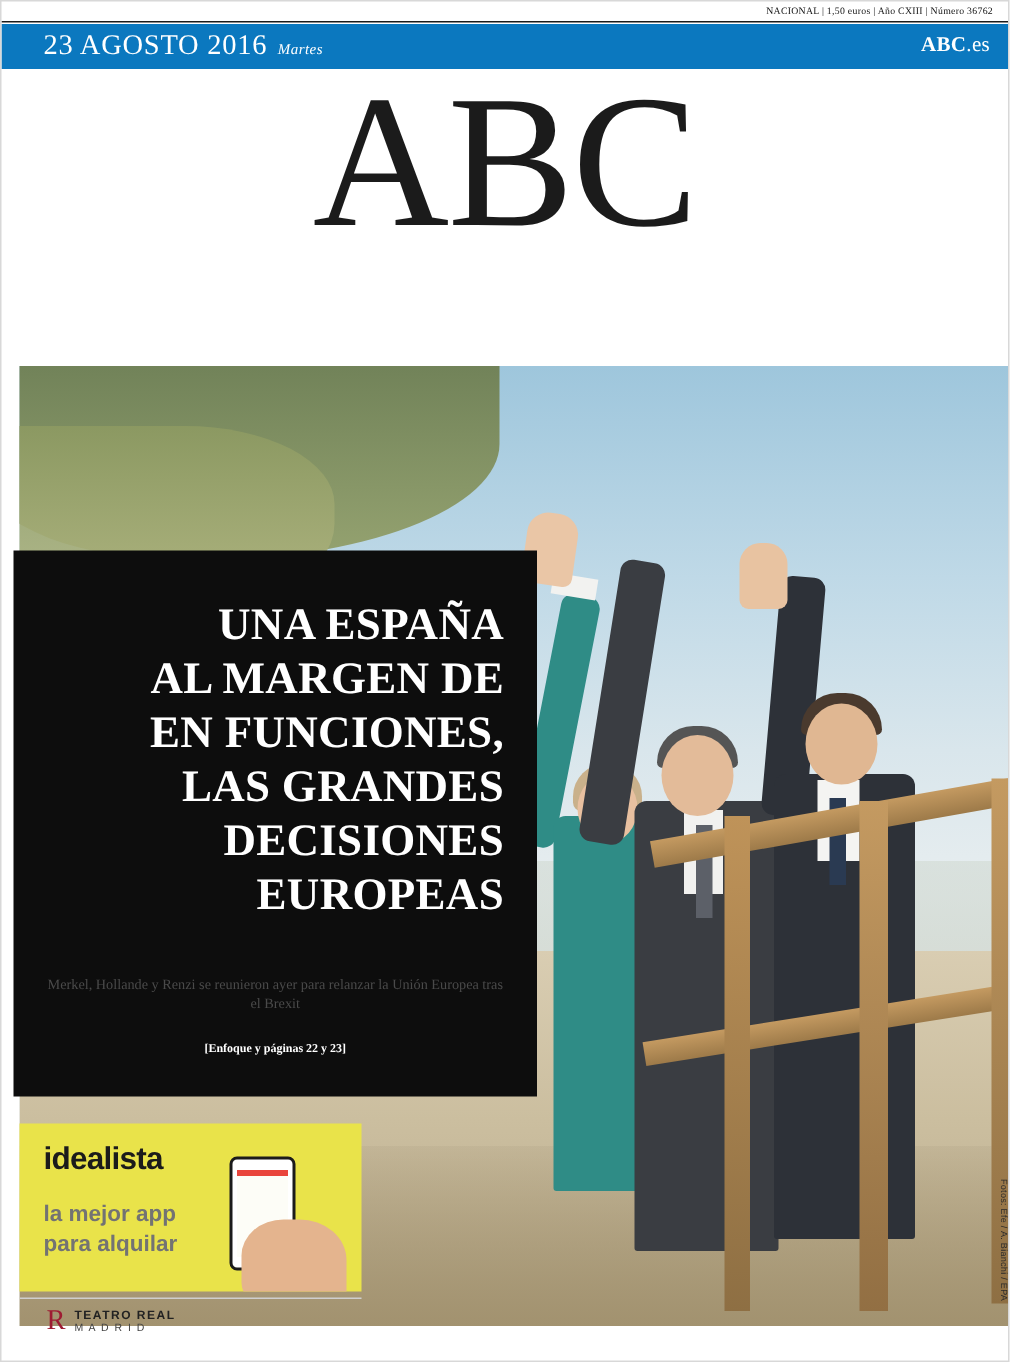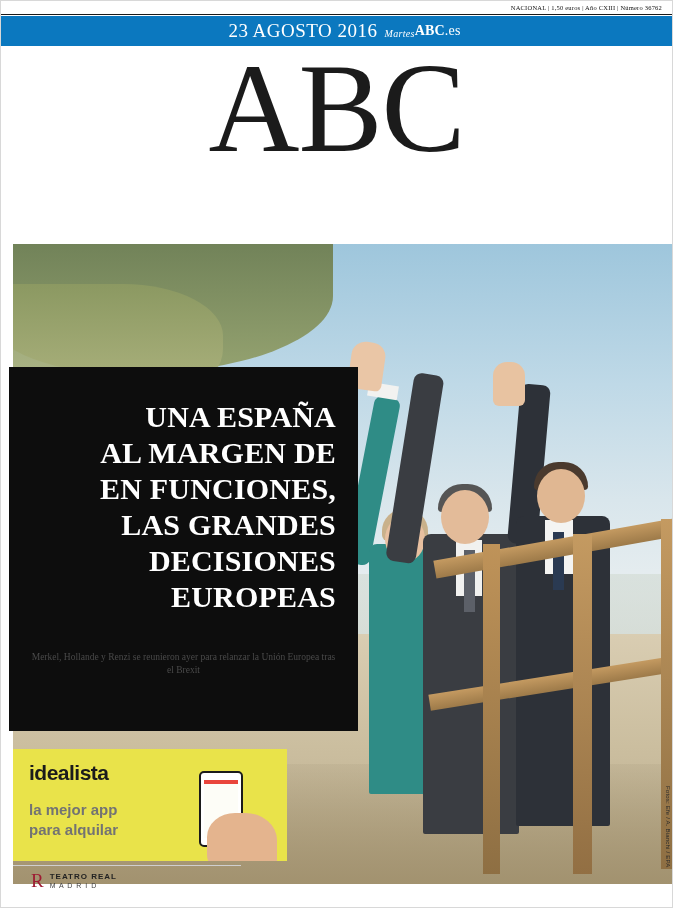--- a/index.html
+++ b/index.html
@@ -39,21 +39,21 @@
   }
 
   
   .masthead-bar {
     position: absolute;
     top: 15px; left: 0; right: 0;
     height: 30px;
     background: #0b78bf;
     display: flex;
     align-items: center;
-    justify-content: center;
+    justify-content: space-between;
     padding: 0 12px 0 28px;
     color: #fff;
   }
   .date-wrap { display: flex; align-items: baseline; gap: 7px; }
   .date-main {
     font-family: "Liberation Serif", serif;
     font-size: 19px;
     letter-spacing: 0.5px;
     font-weight: 400;
   }
@@ -248,21 +248,21 @@
     font-weight: 700;
     font-size: 8px;
     color: #ffffff;
   }
 
   
   .ad {
     position: absolute;
     left: 12px;
     top: 748px;
-    width: 274px;
+    width: 228px;
     height: 112px;
     background: #e9e34a;
     overflow: hidden;
   }
   .ad-brand {
     position: absolute;
     left: 16px; top: 12px;
     font-family: "Liberation Sans", sans-serif;
     font-weight: 700;
     font-size: 21px;
@@ -402,20 +402,21 @@
   <div class="headline-box">
     <div class="headline">
       <div>UNA ESPAÑA</div>
       <div>AL MARGEN DE</div>
       <div>EN FUNCIONES,</div>
       <div>LAS GRANDES</div>
       <div>DECISIONES</div>
       <div>EUROPEAS</div>
     </div>
     <div class="subhead">Merkel, Hollande y Renzi se reunieron ayer para relanzar la Unión Europea tras el Brexit</div>
+    <div class="refline">[Enfoque y páginas 22 y 23]</div>
   </div>
 
   <div class="ad">
     <div class="ad-brand">idealista</div>
     <div class="ad-line1">la mejor app</div>
     <div class="ad-line2">para alquilar</div>
     <div class="ad-phone">
       <div class="ad-phone-screen"></div>
     </div>
     <div class="ad-hand"></div>

